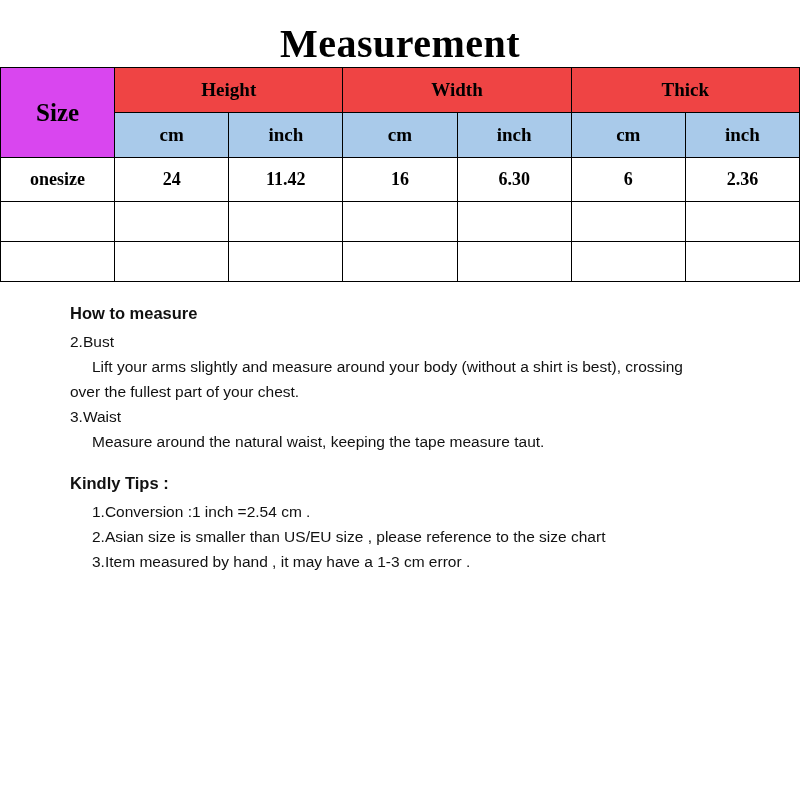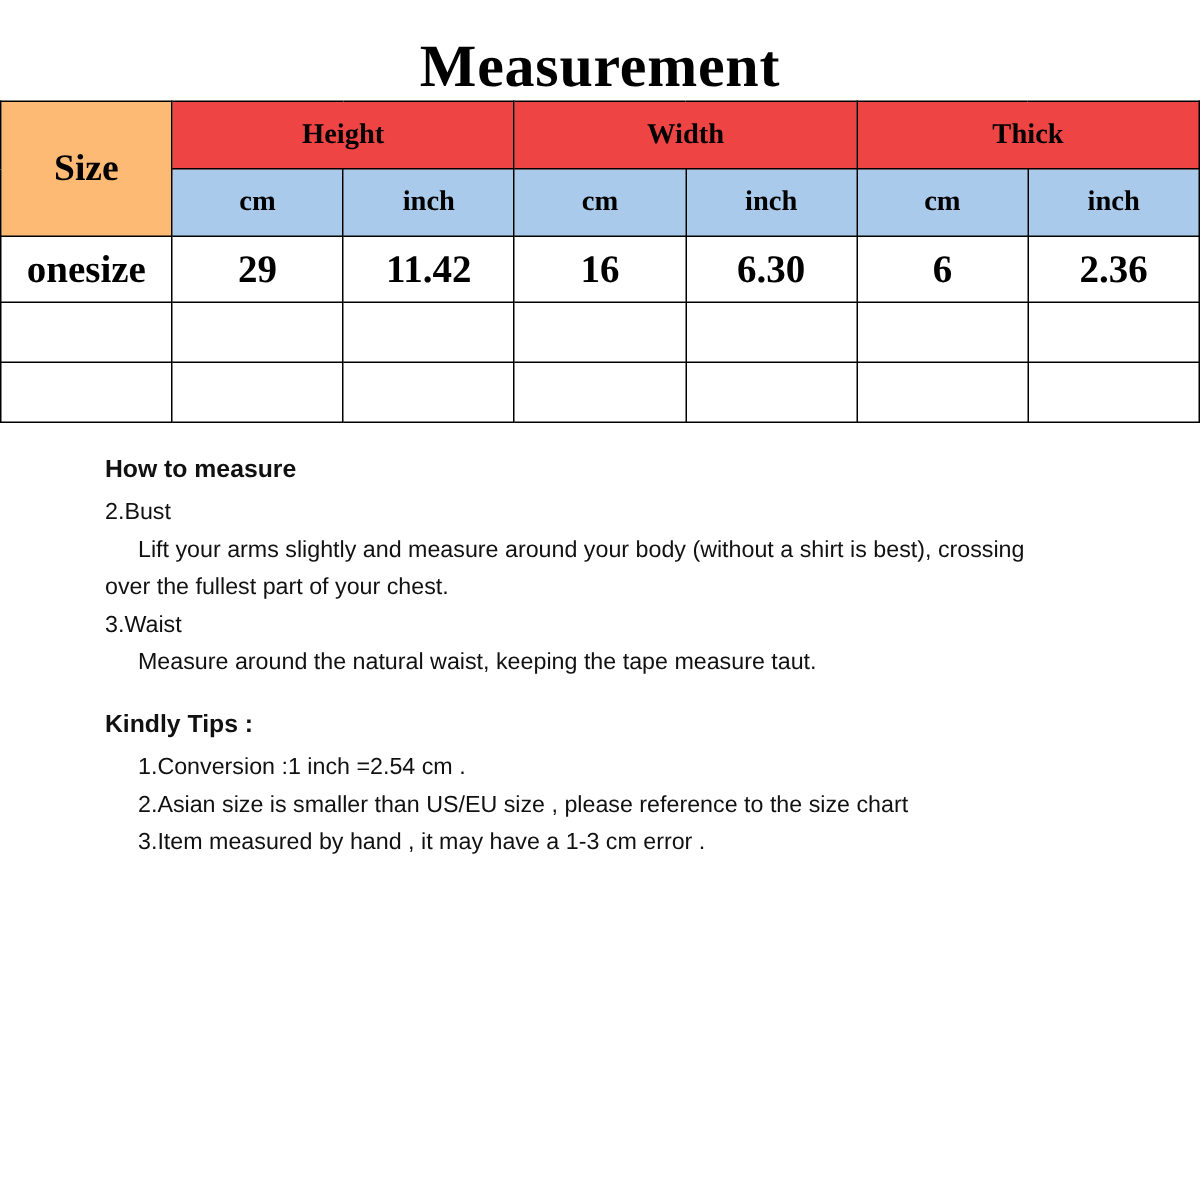--- a/index.html
+++ b/index.html
@@ -44,36 +44,36 @@
     font-weight: bold;
     height: 36px;
     padding: 0;
   }
   table.size-table th.group-head {
     background: #ef4444;
     height: 44px;
     font-size: 19px;
   }
   table.size-table th.size-head {
-    background: #fdba74;
+    background: #d946ef;
     font-size: 25px;
     height: 88px;
   }
   table.size-table th.unit-head {
     background: #a9caea;
     font-size: 19px;
     height: 44px;
   }
   table.size-table td.row-label {
     font-size: 21px;
     font-weight: bold;
   }
   table.size-table tr.data-row td {
     height: 43px;
-    font-size: 26px;
+    font-size: 18px;
   }
   table.size-table tr.blank-row td {
     height: 39px;
   }
   .notes {
     padding: 18px 84px 0 70px;
     font-size: 15.5px;
     line-height: 1.62;
     font-family: "Liberation Sans", sans-serif;
     color: #111;
@@ -120,21 +120,21 @@
       <tr>
         <th class="unit-head">cm</th>
         <th class="unit-head">inch</th>
         <th class="unit-head">cm</th>
         <th class="unit-head">inch</th>
         <th class="unit-head">cm</th>
         <th class="unit-head">inch</th>
       </tr>
       <tr class="data-row">
         <td class="row-label">onesize</td>
-        <td>29</td>
+        <td>24</td>
         <td>11.42</td>
         <td>16</td>
         <td>6.30</td>
         <td>6</td>
         <td>2.36</td>
       </tr>
       <tr class="blank-row">
         <td></td>
         <td></td>
         <td></td>

